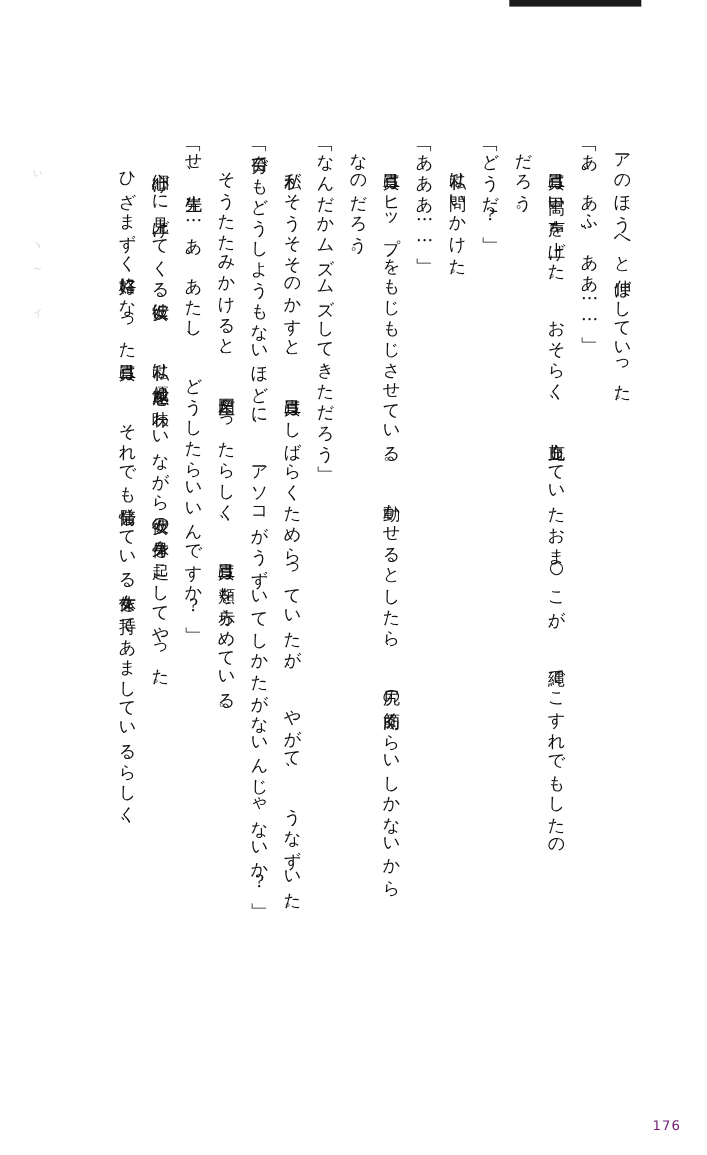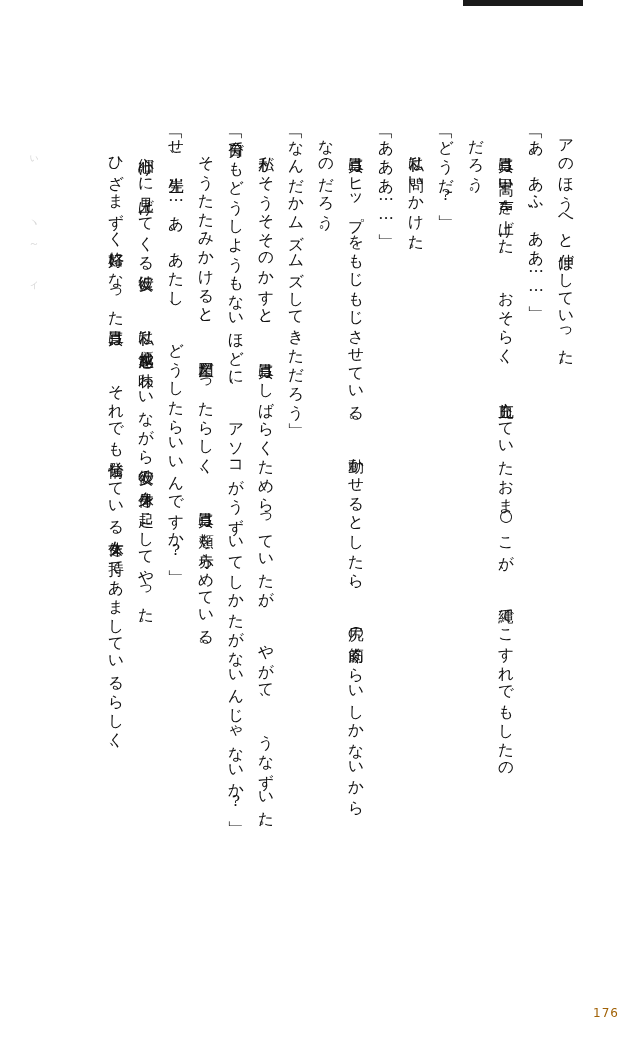--- a/index.html
+++ b/index.html
@@ -66,24 +66,24 @@
     width: 30px;
     flex: 0 0 30px;
     white-space: pre;
     overflow: visible;
   }
 
   
   #page-number {
     position: absolute;
     right: 24px;
-    bottom: 30px;
+    bottom: 20px;
     font-size: 12px;
     font-family: "DejaVu Sans", "Liberation Sans", sans-serif;
-    color: #a16207;
+    color: #701a75;
     letter-spacing: 1px;
   }
 </style>
 </head>
 <body>
 
 <div id="top-bar"></div>
 
 <div id="left-margin-mark">ぃ ゞ ヽ ～ ィ</div>
 

